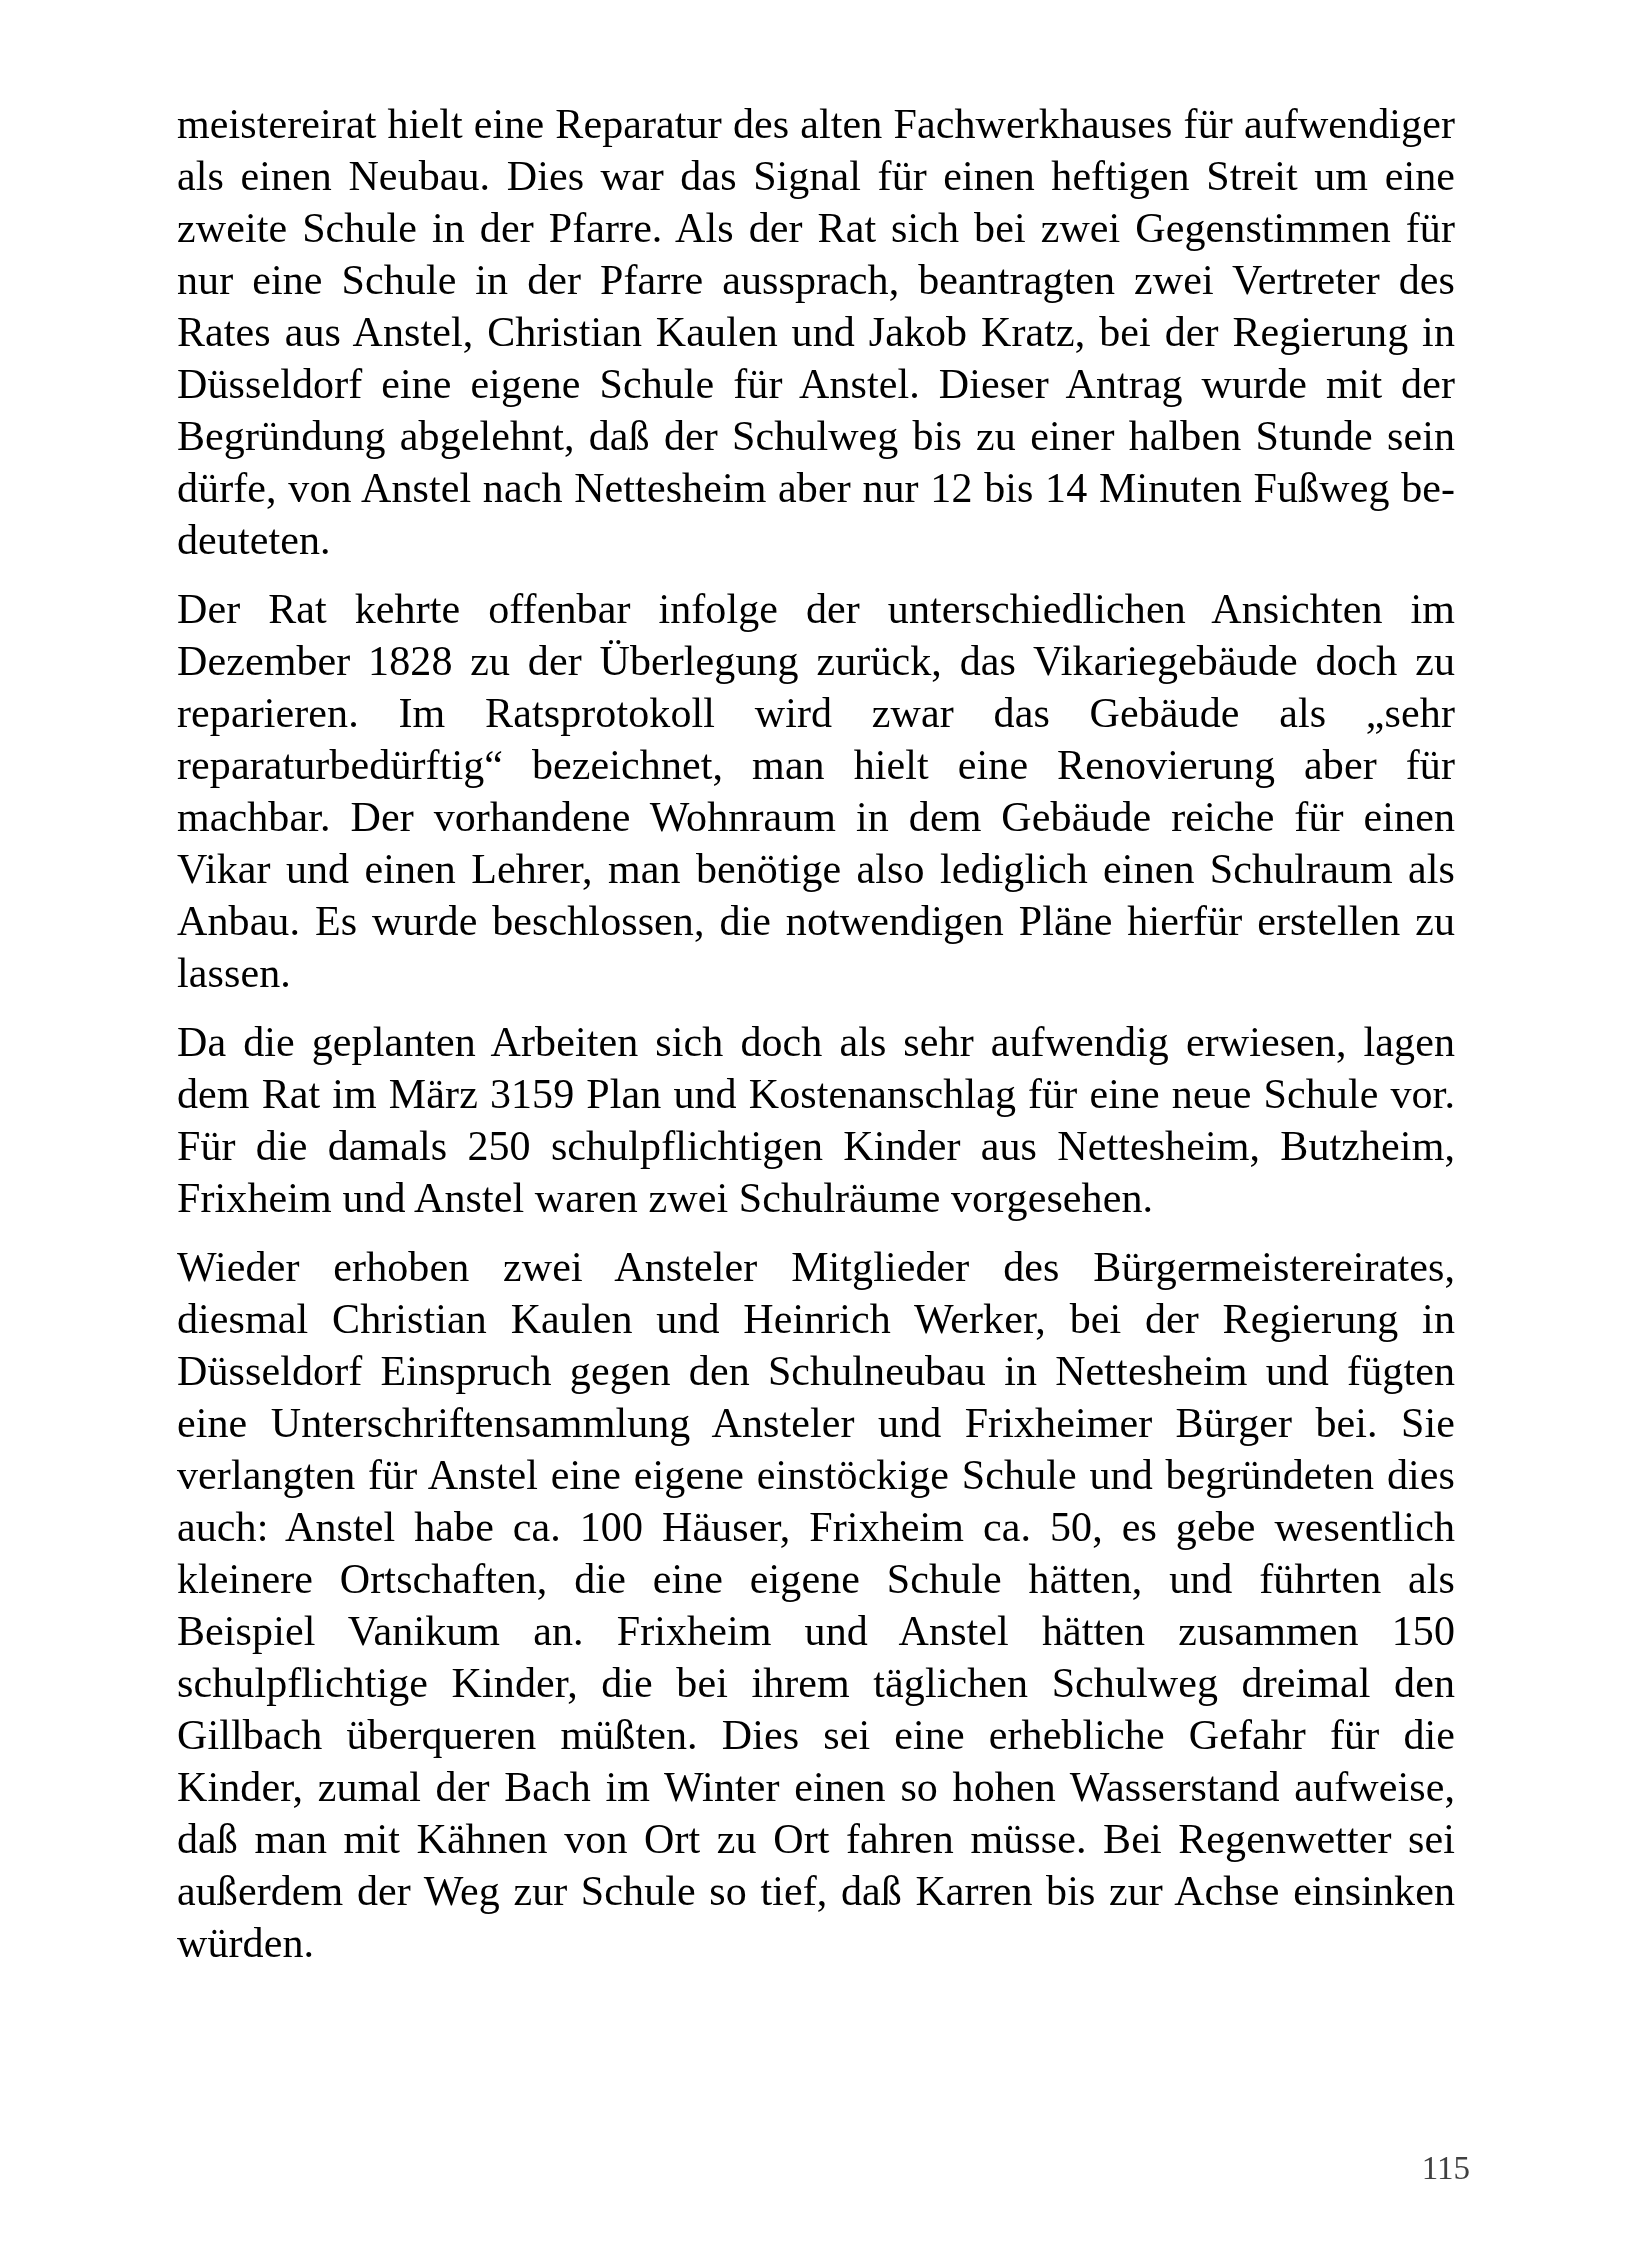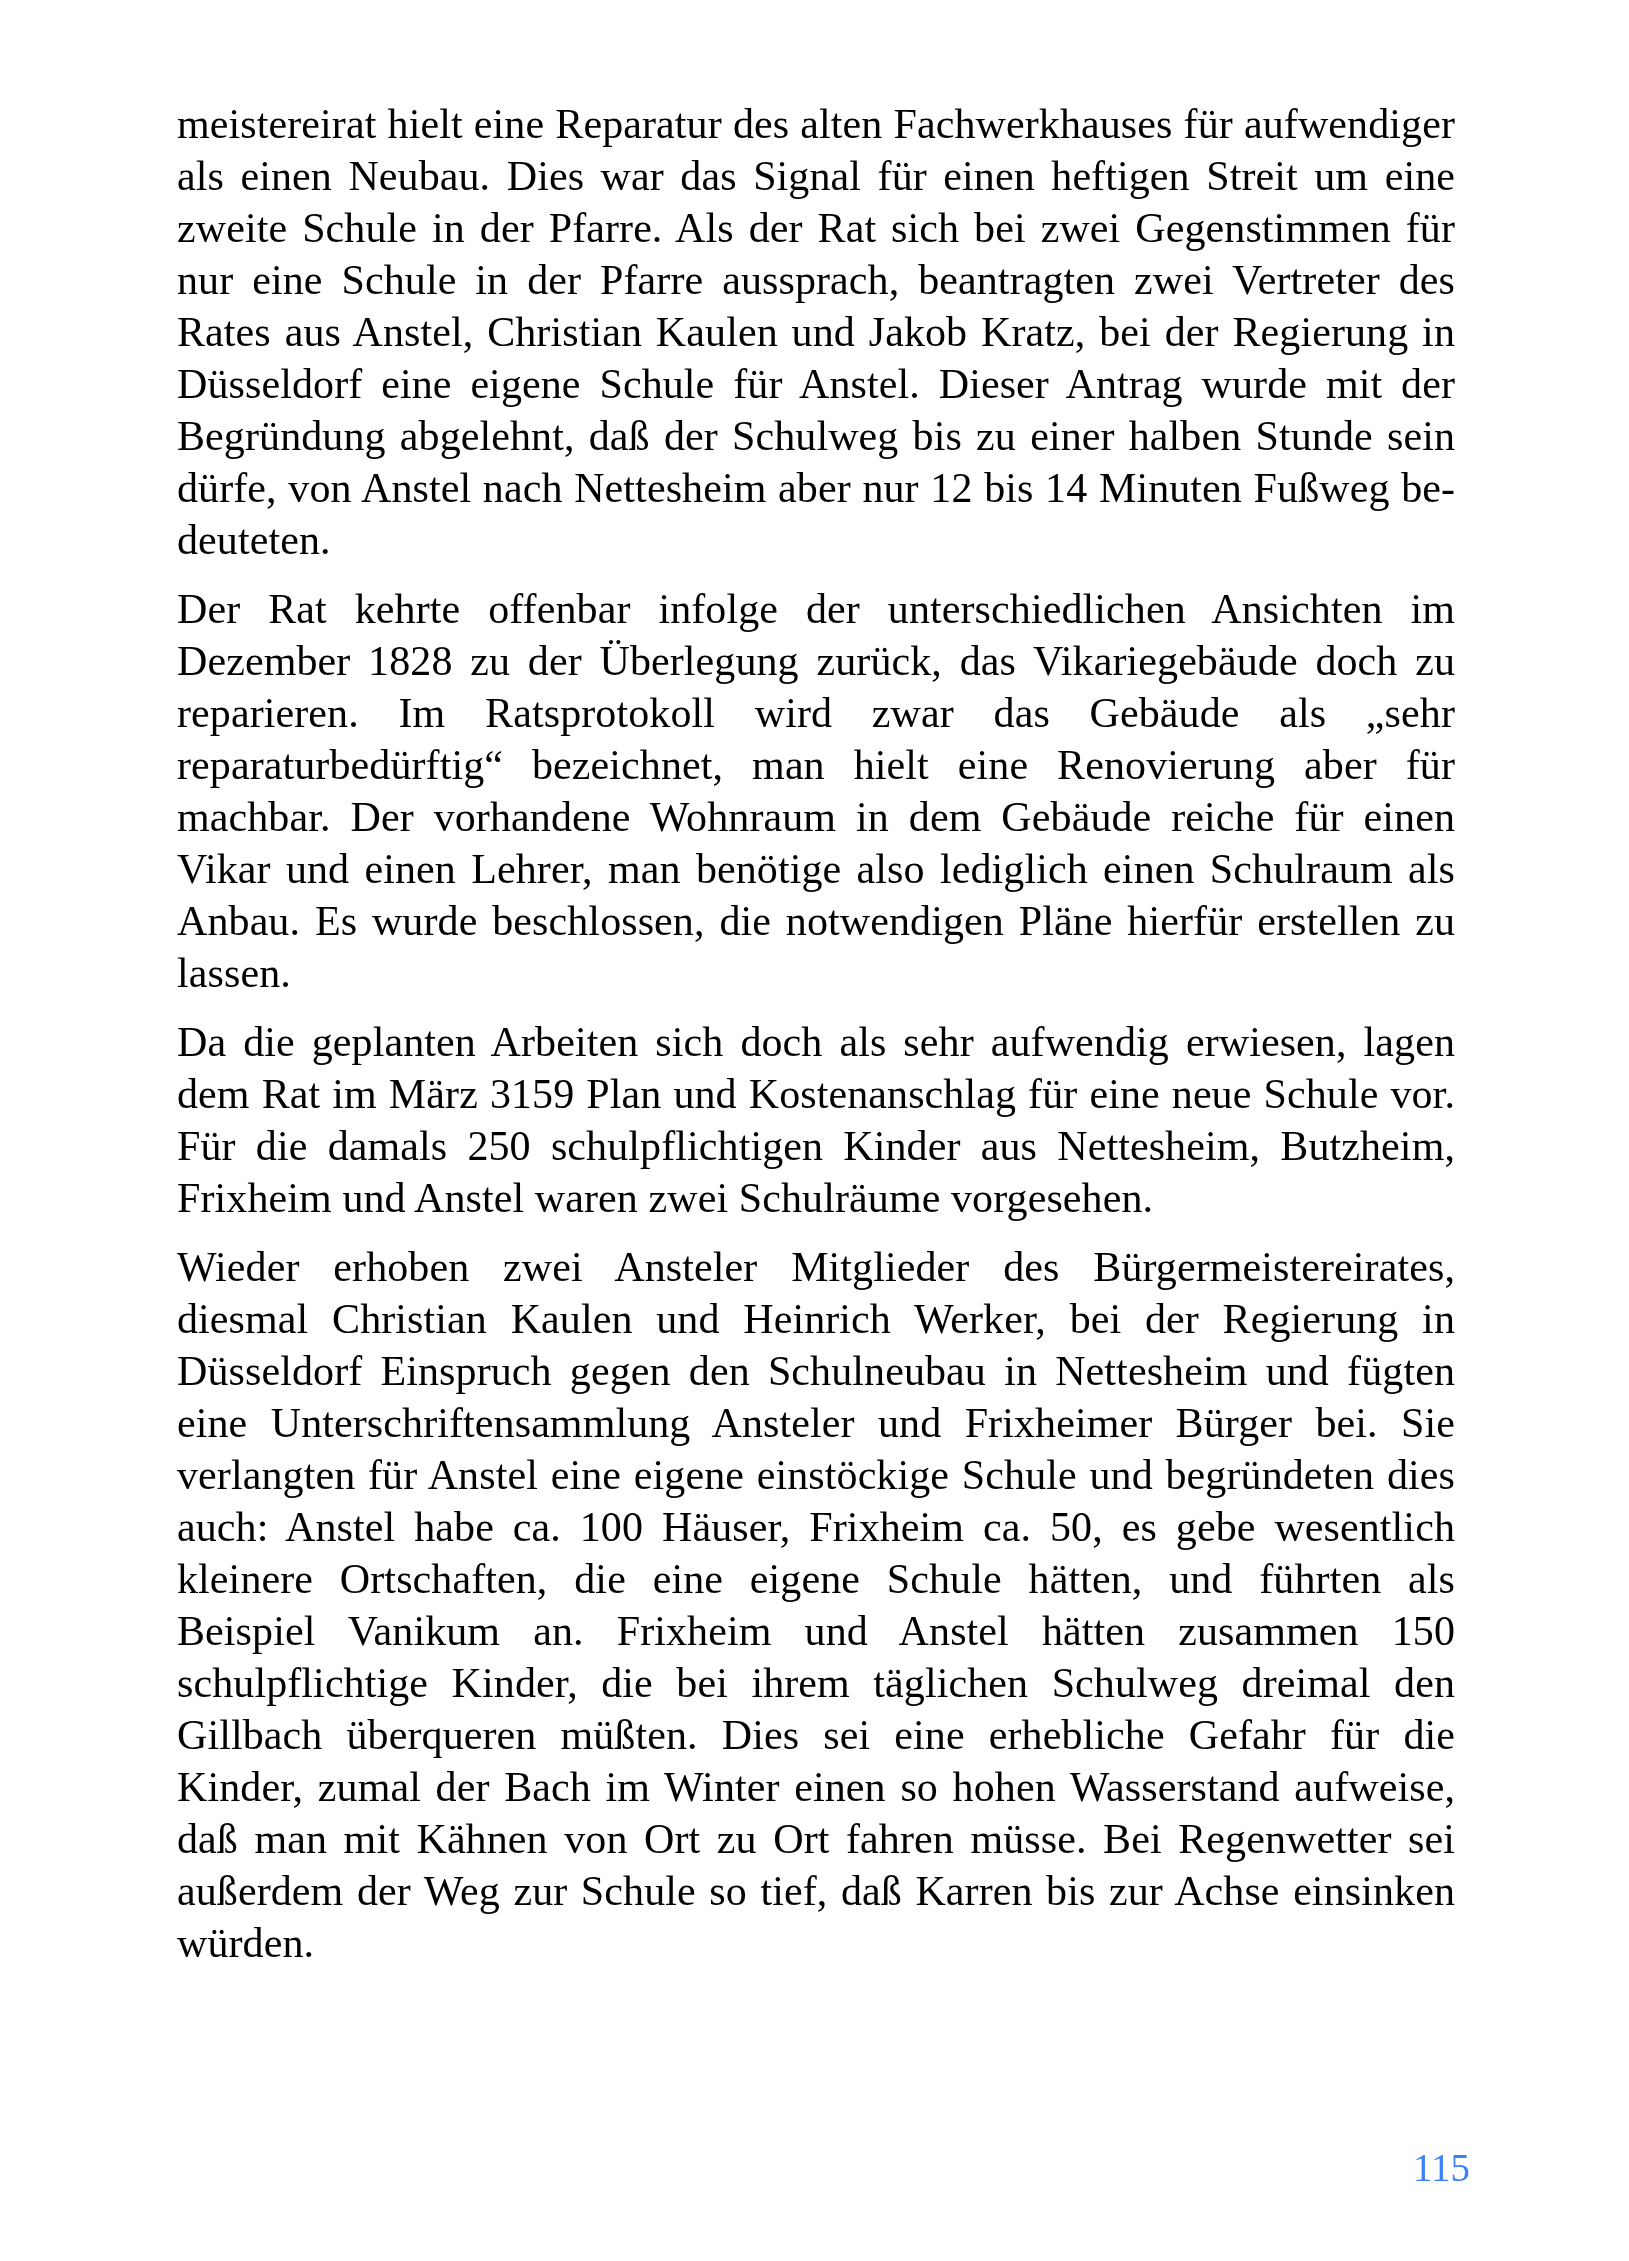--- a/index.html
+++ b/index.html
@@ -40,23 +40,23 @@
   .para + .para {
     margin-top: 0;
   }
   
   .page-number {
     position: absolute;
     right: 160px;
     top: 2142px;
     width: auto;
     font-family: "Liberation Serif", "DejaVu Serif", serif;
-    font-size: 39px;
+    font-size: 33px;
     line-height: 52px;
-    color: #3b82f6;
+    color: #404040;
     text-align: right;
   }
 </style>
 </head>
 <body>
 
 <div class="page">
 
   <div class="text-block">
     <p class="para">meistereirat hielt eine Reparatur des alten Fachwerkhauses für aufwendiger als einen Neubau. Dies war das Signal für einen hefti­gen Streit um eine zweite Schule in der Pfarre. Als der Rat sich bei zwei Gegenstimmen für nur eine Schule in der Pfarre aussprach, beantragten zwei Vertreter des Rates aus Anstel, Christian Kaulen und Jakob Kratz, bei der Regierung in Düsseldorf eine eigene Schule für Anstel. Dieser Antrag wurde mit der Begründung abge­lehnt, daß der Schulweg bis zu einer halben Stunde sein dürfe, von Anstel nach Nettesheim aber nur 12 bis 14 Minuten Fußweg be­deuteten.</p>

